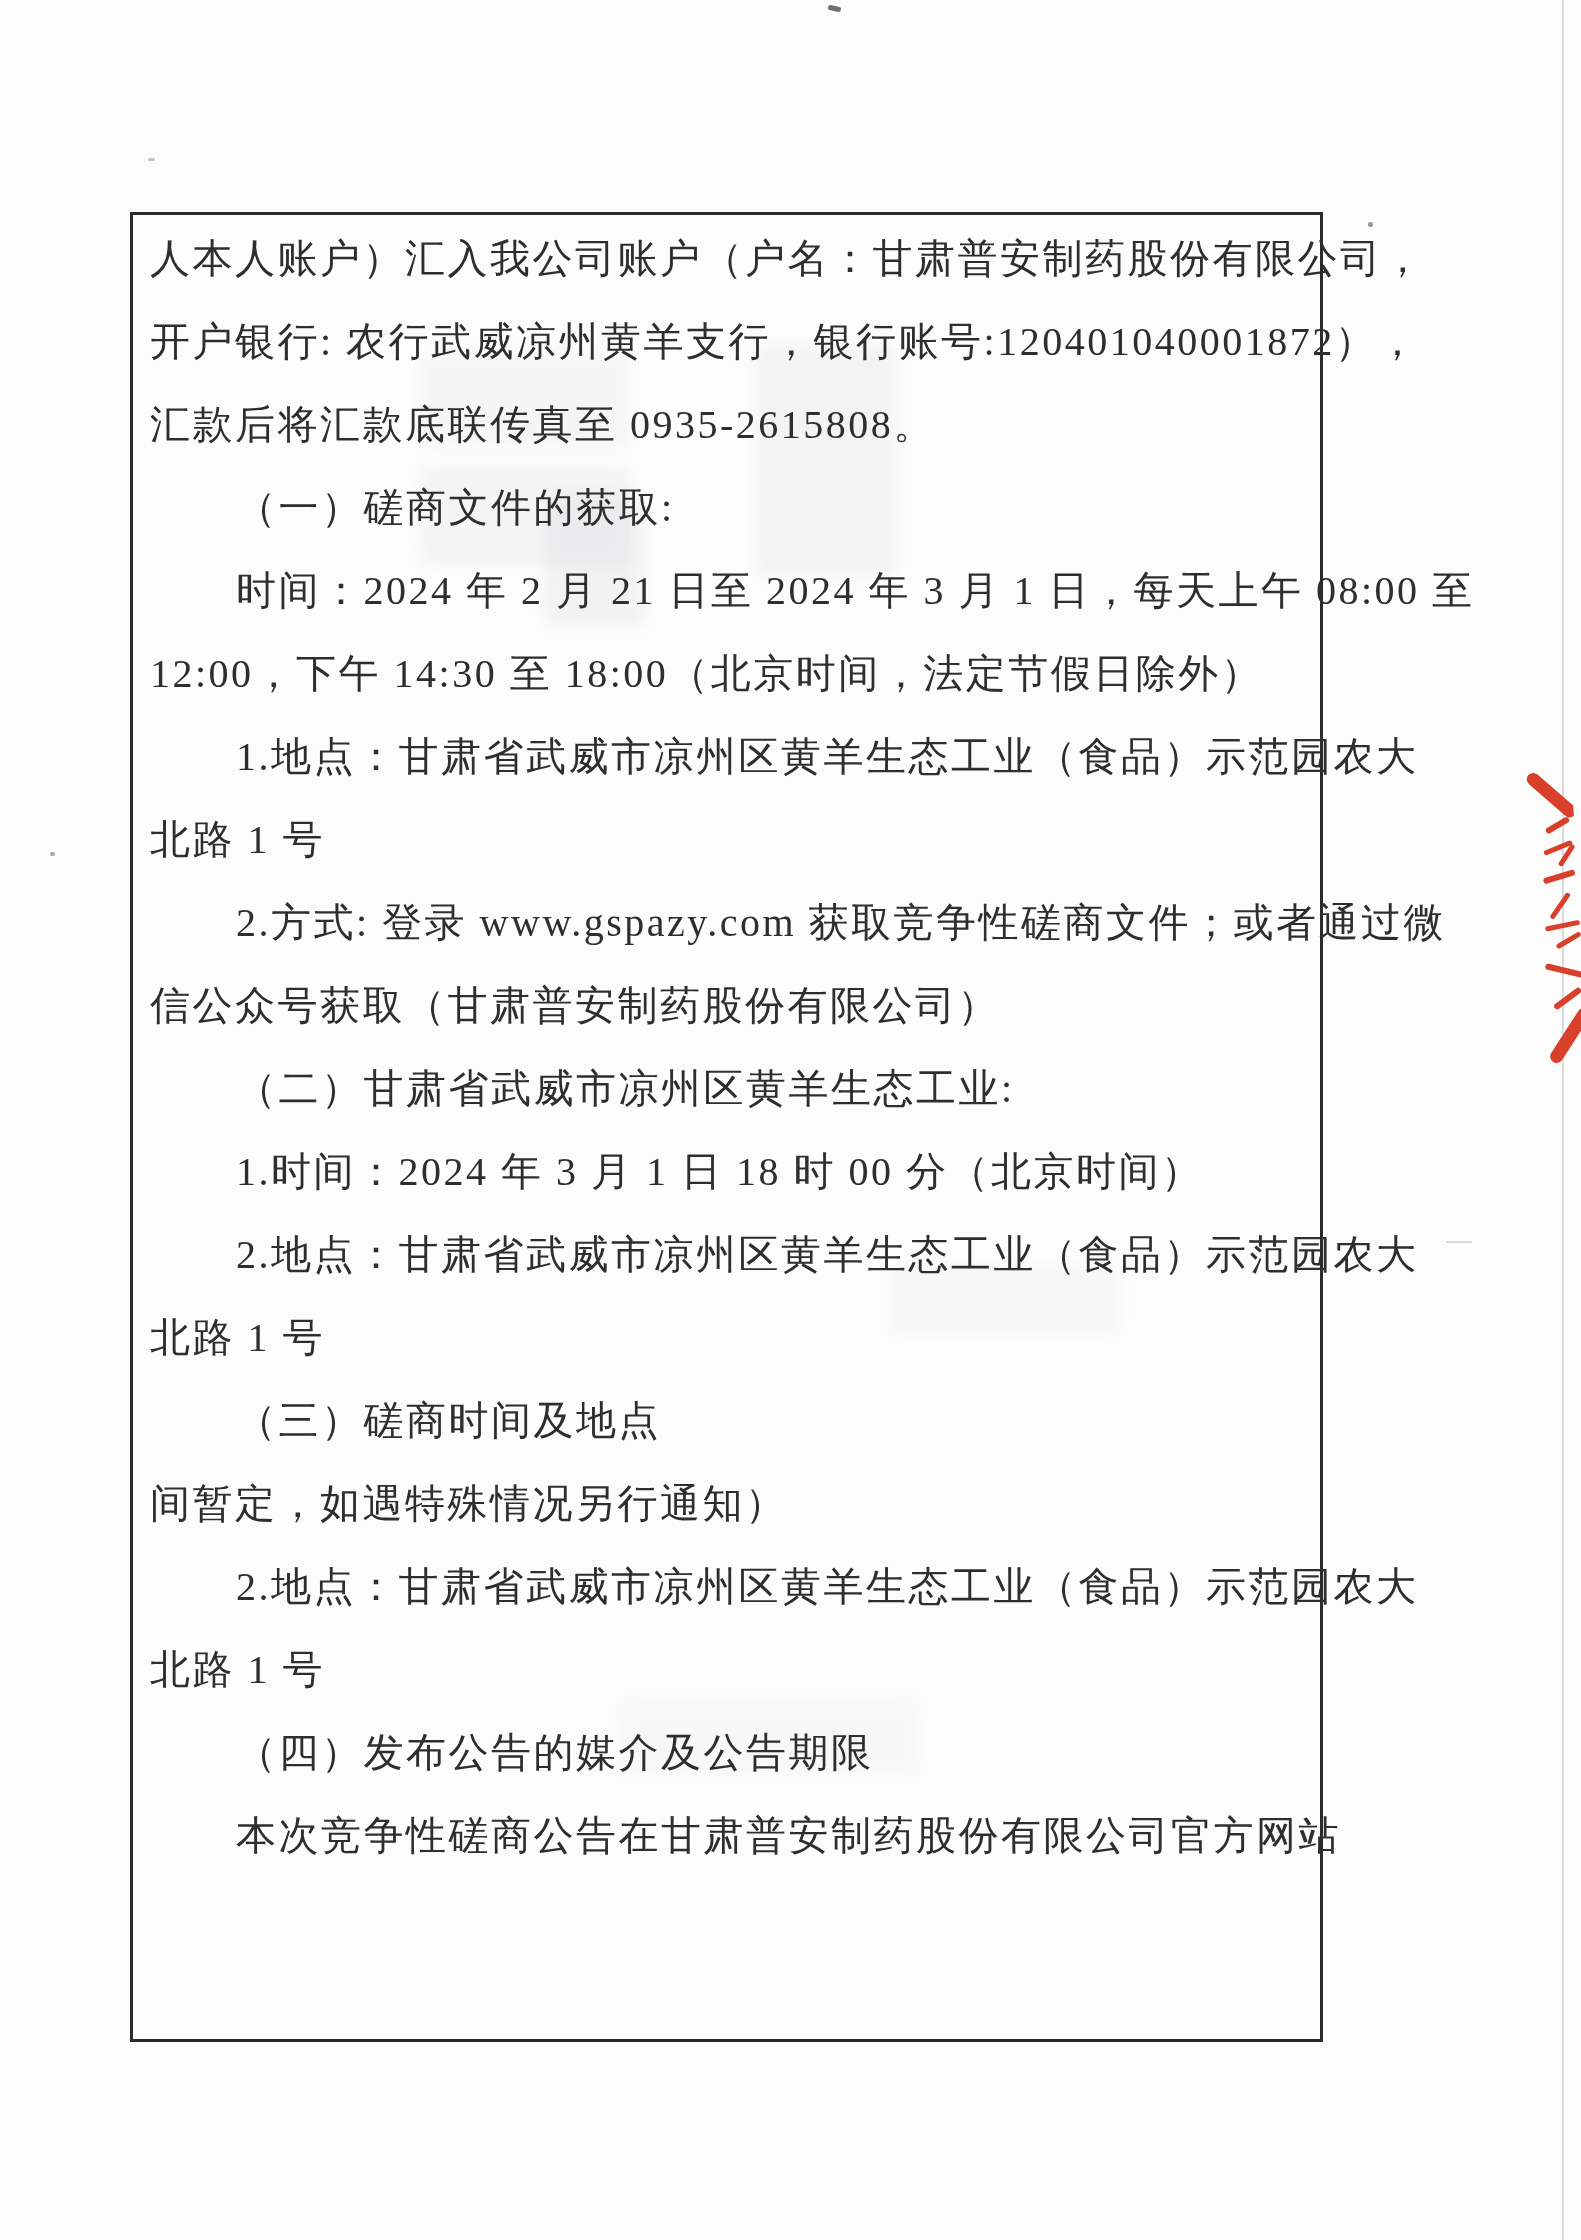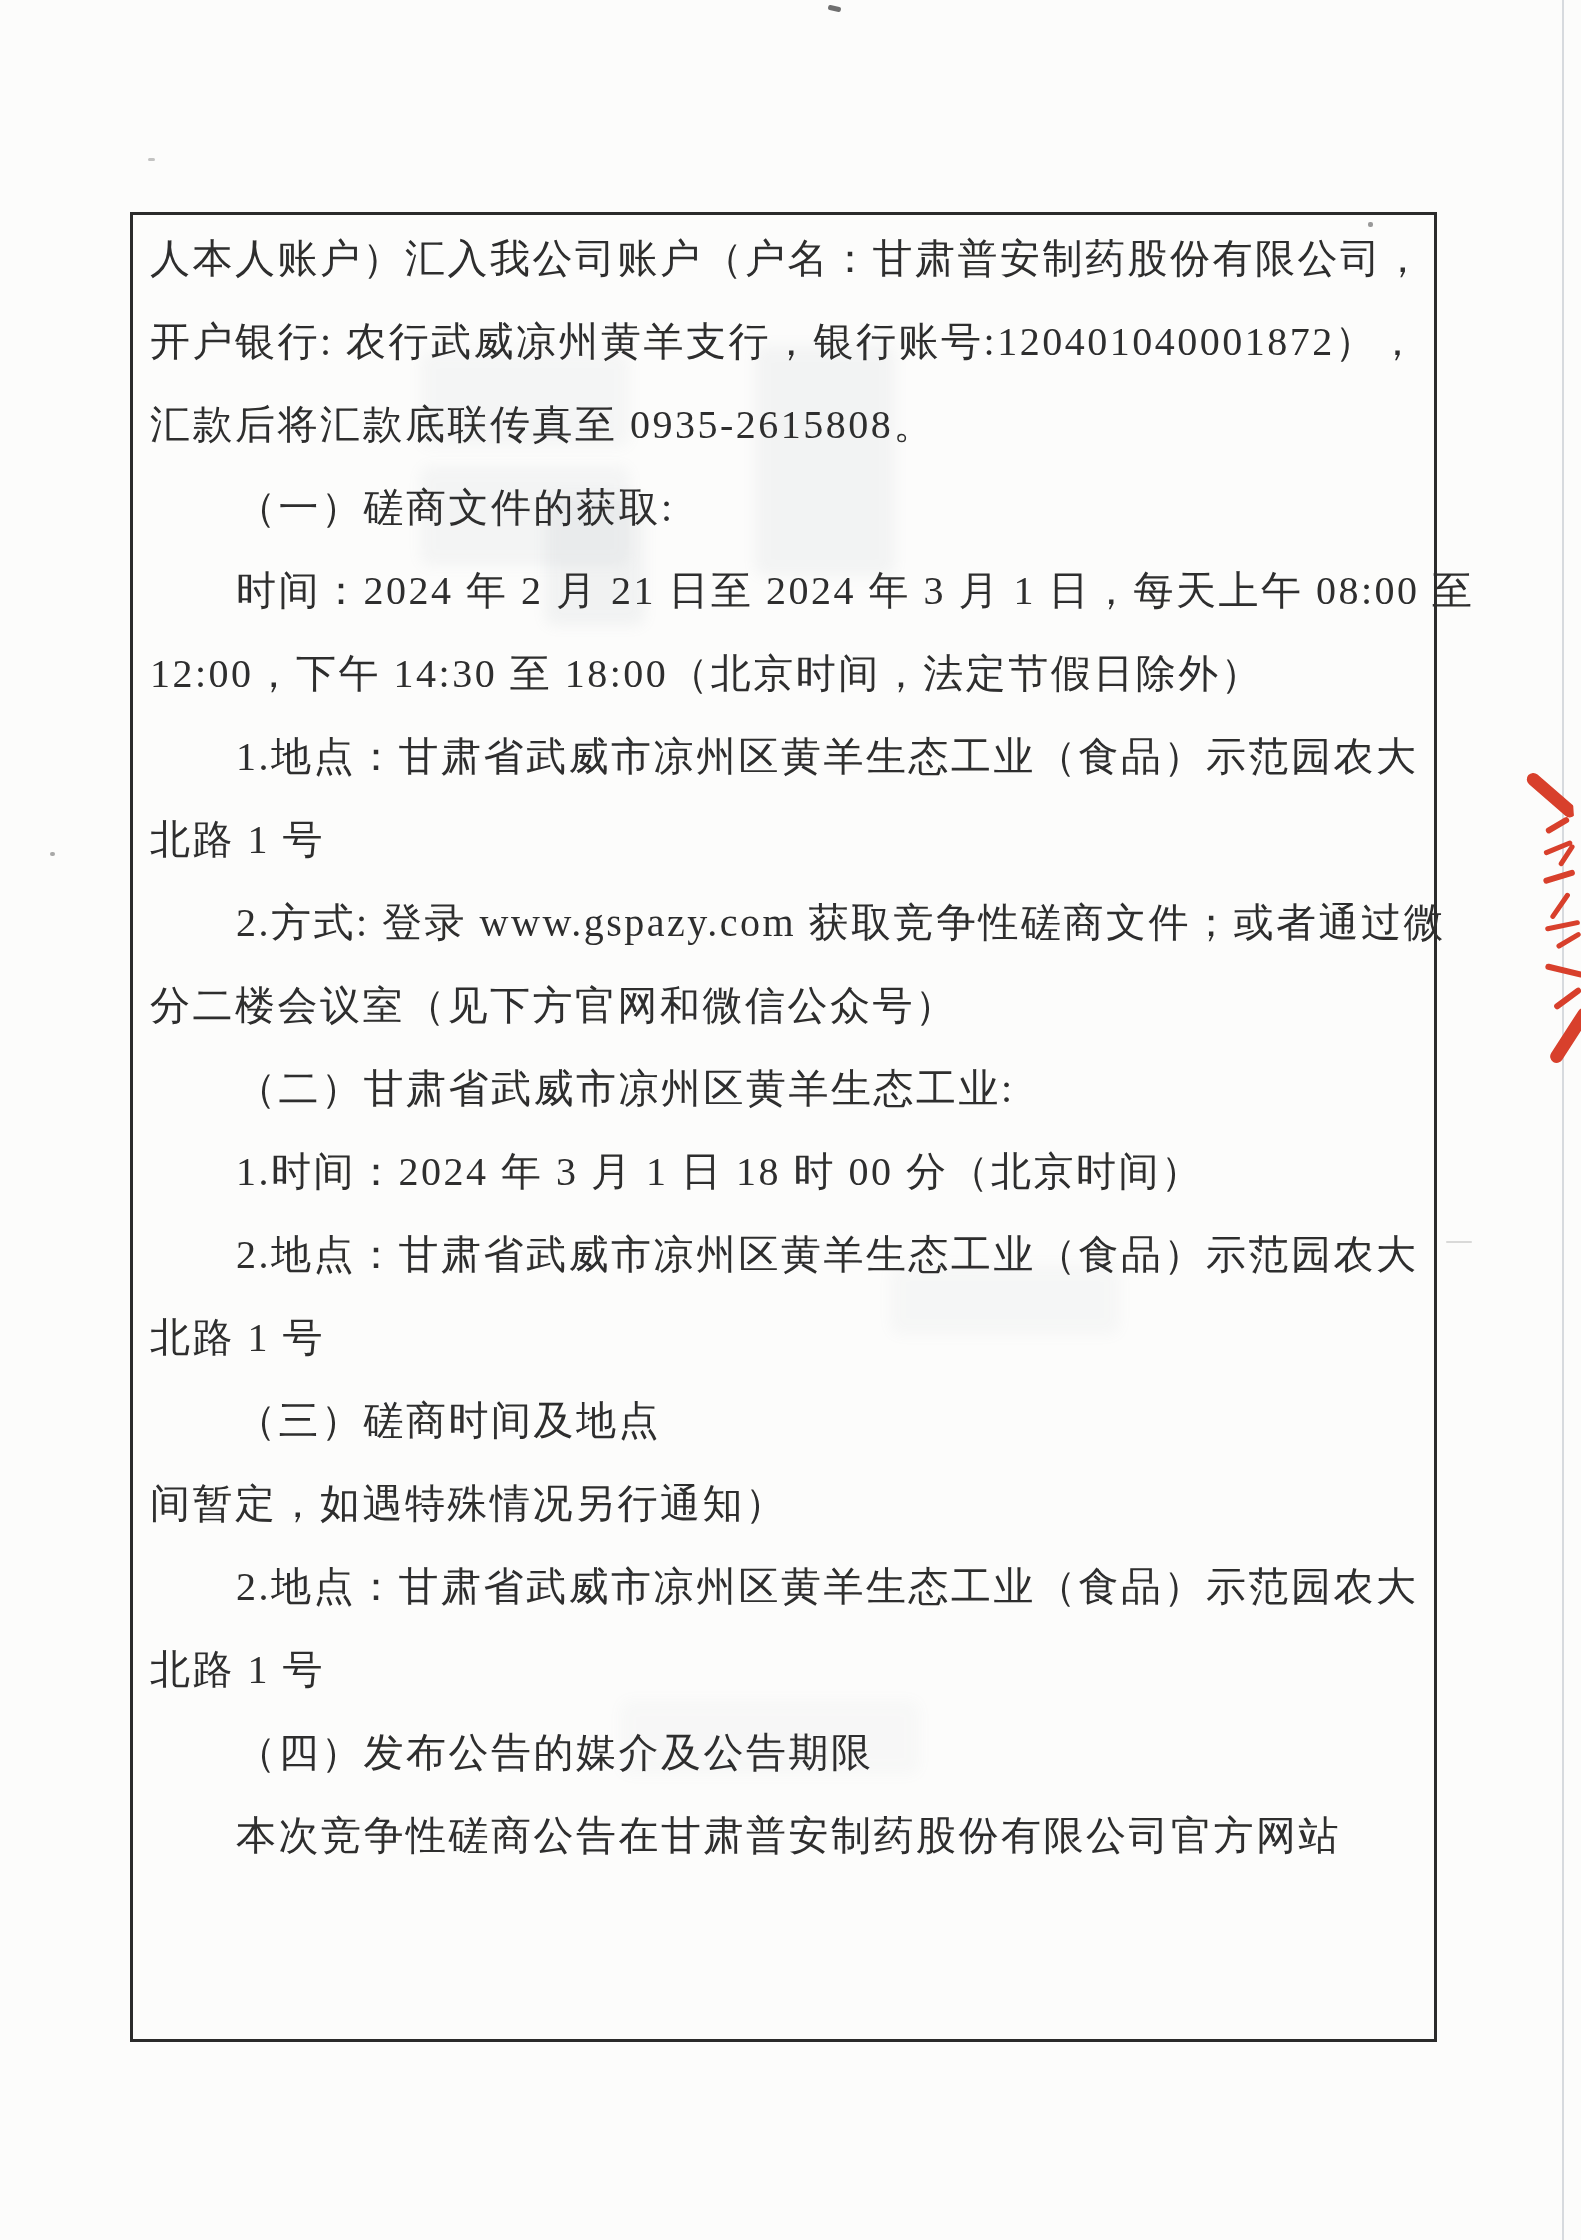--- a/index.html
+++ b/index.html
@@ -8,21 +8,21 @@
     background:#fbfbfa;
     font-family:"Liberation Serif","DejaVu Serif",serif;
     overflow:hidden;position:relative;
   }
   .page{
     position:absolute;left:0;top:0;width:1581px;height:2240px;
     background:#fcfcfb;
   }
   
   .content-box{
-    position:absolute;left:130px;top:212px;width:1307px;height:1830px;
+    position:absolute;left:130px;top:212px;width:1193px;height:1830px;
     border:3px solid #2b2b2b;box-sizing:border-box;
     background:transparent;
   }
   .doc-body{
     position:absolute;left:17px;top:2px;right:6px;
     color:#2e2e2e;
     font-size:40px;
     letter-spacing:2.5px;
     white-space:nowrap;
   }
@@ -85,21 +85,21 @@
     <div class="doc-body" style="color: rgb(46, 46, 46);">
         <div class="line">人本人账户）汇入我公司账户（户名：甘肃普安制药股份有限公司，</div>
         <div class="line">开户银行: 农行武威凉州黄羊支行，银行账号:120401040001872），</div>
         <div class="line">汇款后将汇款底联传真至 0935-2615808。</div>
         <div class="line indent">（一）磋商文件的获取:</div>
         <div class="line indent">时间：2024 年 2 月 21 日至 2024 年 3 月 1 日，每天上午 08:00 至</div>
         <div class="line">12:00，下午 14:30 至 18:00（北京时间，法定节假日除外）</div>
         <div class="line indent">1.地点：甘肃省武威市凉州区黄羊生态工业（食品）示范园农大</div>
         <div class="line">北路 1 号</div>
         <div class="line indent">2.方式: 登录 www.gspazy.com 获取竞争性磋商文件；或者通过微</div>
-        <div class="line">分二楼会议室（见下方官网和微信公众号）</div>
+        <div class="line">信公众号获取（甘肃普安制药股份有限公司）</div>
         <div class="line indent">（二）甘肃省武威市凉州区黄羊生态工业:</div>
         <div class="line indent">1.时间：2024 年 3 月 1 日 18 时 00 分（北京时间）</div>
         <div class="line indent">2.地点：甘肃省武威市凉州区黄羊生态工业（食品）示范园农大</div>
         <div class="line">北路 1 号</div>
         <div class="line indent">（三）磋商时间及地点</div>
         <div class="line">间暂定，如遇特殊情况另行通知）</div>
         <div class="line indent">2.地点：甘肃省武威市凉州区黄羊生态工业（食品）示范园农大</div>
         <div class="line">北路 1 号</div>
         <div class="line indent">（四）发布公告的媒介及公告期限</div>
         <div class="line indent">本次竞争性磋商公告在甘肃普安制药股份有限公司官方网站</div>

